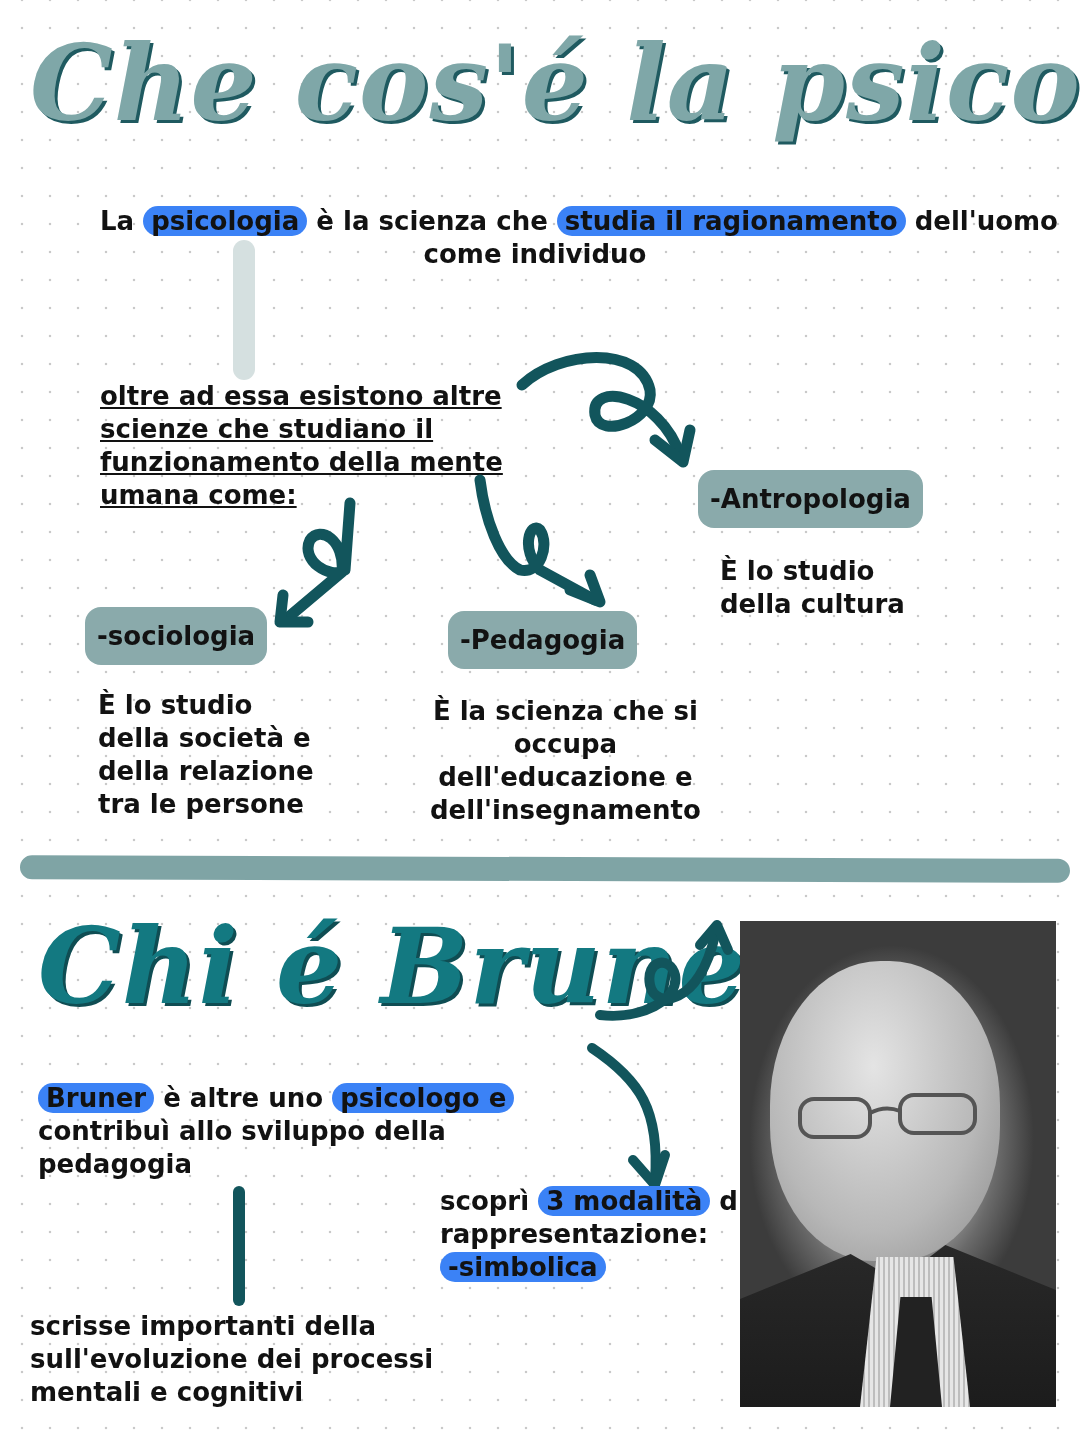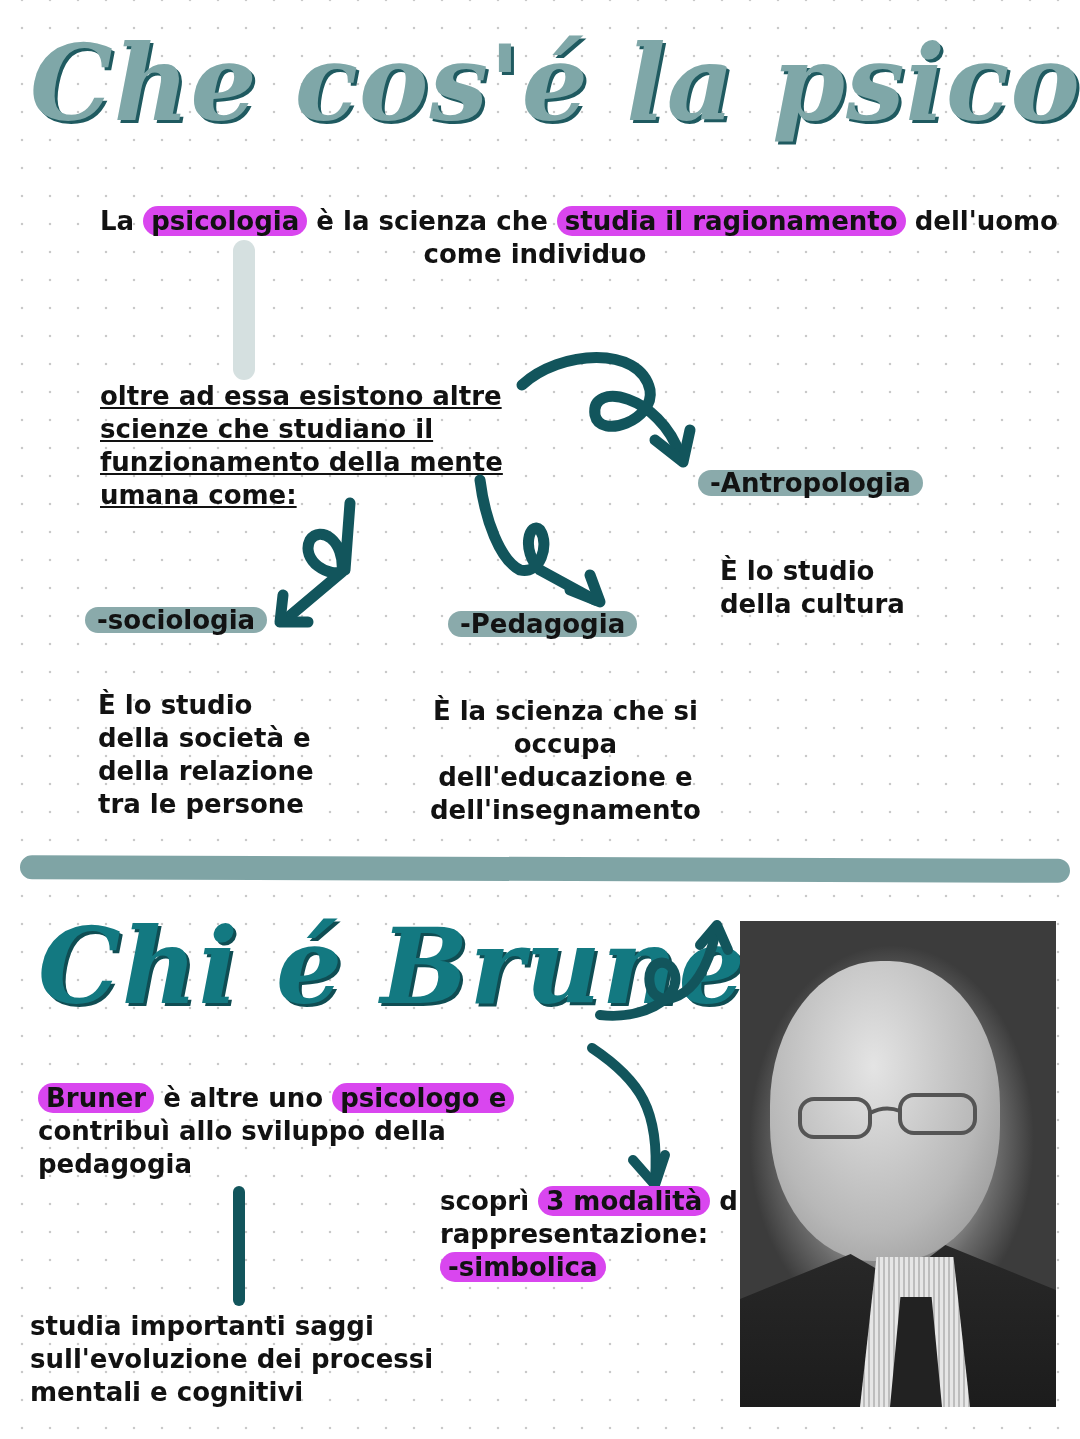--- a/index.html
+++ b/index.html
@@ -23,24 +23,24 @@
   }
   .title2 {
     left: 38px; top: 905px; font-size: 104px; color: #137981;
     text-shadow: 3px 3px 0 #0f4d53;
   }
   .txt {
     font-size: 26px; font-weight: bold; line-height: 33px; color: #121212;
     white-space: nowrap;
   }
   .hl {
-    background: #d946ef; border-radius: 16px; padding: 0 8px;
+    background: #3b82f6; border-radius: 16px; padding: 0 8px;
   }
   .term { font-size: 26px; font-weight: bold; color: #121212; white-space: nowrap;
-          background: #8aaaab; border-radius: 16px; padding: 0 12px; line-height: 26px; }
+          background: #8aaaab; border-radius: 16px; padding: 16px 12px; line-height: 26px; }
   .center { text-align: center; }
   svg { position: absolute; overflow: visible; }
   .photo {
     left: 740px; top: 921px; width: 316px; height: 486px;
     background: radial-gradient(ellipse 45% 40% at 48% 45%, #d8d8d8 0%, #b5b5b5 45%, #6a6a6a 75%, #3c3c3c 100%);
     overflow: hidden;
   }
   .photo .suit { position:absolute; left:0; bottom:0; width:316px; height:180px;
     background: linear-gradient(#2a2a2a, #1c1c1c); clip-path: polygon(0 40%, 35% 15%, 50% 30%, 65% 10%, 100% 35%, 100% 100%, 0 100%); }
   .photo .shirt { position:absolute; left:120px; bottom:0; width:110px; height:150px;
@@ -127,21 +127,21 @@
   <div>pedagogia</div>
 </div>
 
 <div class="abs txt" style="left:440px; top:1185px;">
   <div><span>scoprì </span><span class="hl">3 modalità</span><span> di</span></div>
   <div>rappresentazione:</div>
   <div><span class="hl">-simbolica</span></div>
 </div>
 
 <div class="abs txt" style="left:30px; top:1310px;">
-  <div>studia importanti saggi</div>
+  <div>scrisse importanti della</div>
   <div>sull'evoluzione dei processi</div>
   <div>mentali e cognitivi</div>
 </div>
 
 <div class="abs photo" title="Ritratto di Jerome Bruner">
   <div class="head"></div>
   <svg class="glasses" viewBox="0 0 190 50">
     <g fill="none" stroke="#555" stroke-width="4">
       <rect x="5" y="8" width="70" height="38" rx="14"></rect>
       <rect x="105" y="4" width="75" height="38" rx="14"></rect>

